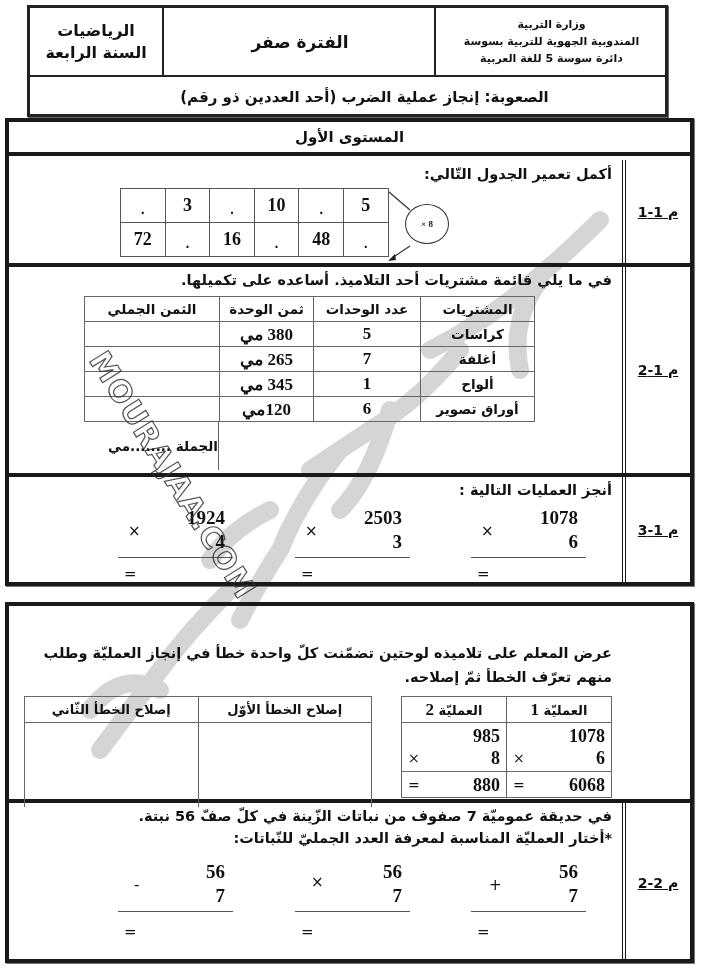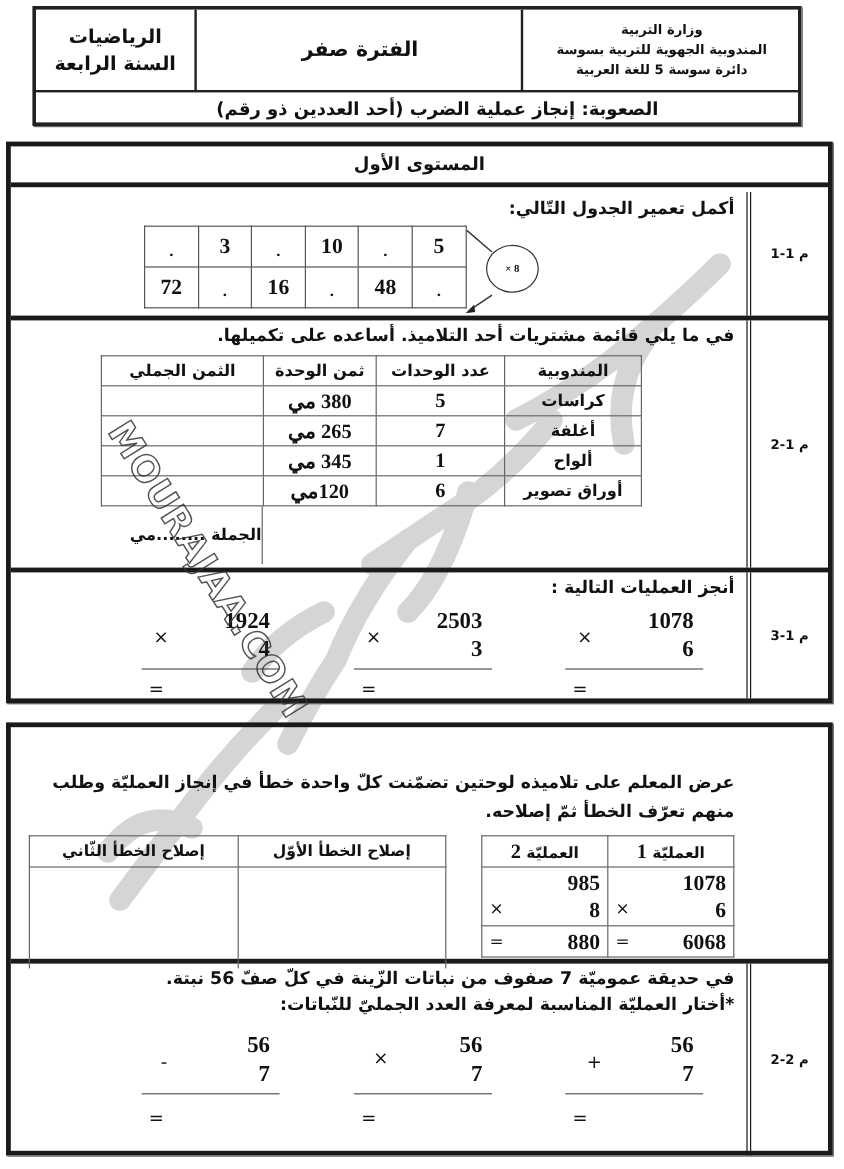--- a/index.html
+++ b/index.html
@@ -3,36 +3,36 @@
 <meta charset="utf-8">
 <style>
   * { box-sizing: border-box; margin: 0; padding: 0; }
   html, body { width: 703px; height: 974px; background: #ffffff; overflow: hidden; }
   body { position: relative; font-family: "DejaVu Sans", sans-serif; color: #111; }
   .abs { position: absolute; }
   .serif { font-family: "Liberation Serif", "DejaVu Serif", serif; }
   .ar { direction: rtl; font-family: "DejaVu Sans", sans-serif; font-weight: bold; }
 
   
-  #hdr { left: 27px; top: 5px; width: 641px; height: 100px; border: 3px solid #222; box-shadow: 1px 1px 0 #666; }
+  #hdr { left: 27px; top: 5px; width: 641px; height: 112px; border: 3px solid #222; box-shadow: 1px 1px 0 #666; }
   #hdr-top { position: absolute; left: 0; top: 0; right: 0; height: 69px; border-bottom: 2px solid #222; }
   .hcell { position: absolute; top: 0; bottom: 0; display: flex; flex-direction: column; align-items: center; justify-content: center; text-align: center; }
   #h-subject { left: 0; width: 134px; border-right: 2px solid #222; font-size: 16px; line-height: 22px; }
   #h-period { left: 136px; width: 270px; border-right: 2px solid #222; font-size: 17px; }
   #h-ministry { left: 408px; right: 0; font-size: 11px; line-height: 17px; font-weight: bold; }
   #h-difficulty { position: absolute; left: 0; right: 0; top: 71px; bottom: 0; display: flex; align-items: center; justify-content: center; font-size: 15px; padding-left: 34px; }
 
   
   .frame { position: absolute; left: 5px; width: 689px; border: 4px solid #1a1a1a; box-shadow: 1px 1px 0 #777; }
   #frame1 { top: 118px; height: 468px; }
   #frame2 { top: 602px; height: 361px; }
   .level-title { position: absolute; left: 0; right: 0; top: 0; height: 34px; border-bottom: 4px solid #1a1a1a; display: flex; align-items: center; justify-content: center; font-size: 15px; }
   .qrow { position: absolute; left: 0; right: 0; border-bottom: 4px solid #1a1a1a; }
   .qrow.last { border-bottom: none; }
-  .qnum { position: absolute; right: 0; top: 0; bottom: 0; width: 68px; border-left: 4px double #1a1a1a; display: flex; align-items: center; justify-content: center; font-size: 11px; font-weight: bold; direction: rtl; }
+  .qnum { position: absolute; right: 0; top: 0; bottom: 0; width: 68px; border-left: 4px double #1a1a1a; display: flex; align-items: center; justify-content: center; font-size: 14px; font-weight: bold; direction: rtl; text-decoration: underline; }
   .qbody { position: absolute; left: 0; right: 72px; top: 0; bottom: 0; }
   .prompt { position: absolute; right: 6px; font-size: 14.5px; line-height: 22px; white-space: nowrap; }
 
   
   #grid { position: absolute; left: 111px; top: 28px; border-collapse: collapse; direction: ltr; }
   #grid td { width: 44.6px; height: 34px; border: 1.5px solid #555; text-align: center; vertical-align: middle; font-family: "Liberation Serif", serif; font-weight: bold; font-size: 18px; }
   #grid td.dot { font-size: 14px; vertical-align: bottom; padding-bottom: 4px; }
   #op-circle { position: absolute; left: 396px; top: 44px; width: 44px; height: 40px; border: 1.5px solid #333; border-radius: 50%; display: flex; align-items: center; justify-content: center; font-size: 9px; font-weight: bold; font-family: "Liberation Serif", serif; direction: ltr; }
 
   
@@ -137,21 +137,21 @@
     </div>
   </div>
 
   <div class="qrow" style="top:145px;height:210px;">
     <div class="qnum">م 1-2</div>
     <div class="qbody">
       <div class="prompt ar" style="top:2px;">في ما يلي قائمة مشتريات أحد التلاميذ. أساعده على تكميلها.</div>
       <table id="ptable">
         <tbody>
             <tr>
-          <th style="width:114px;">المندوبية</th>
+          <th style="width:114px;">المشتريات</th>
           <th style="width:107px;">عدد الوحدات</th>
           <th style="width:94px;">ثمن الوحدة</th>
           <th style="width:135px;">الثمن الجملي</th>
         </tr>
         <tr>
           <td>كراسات</td>
           <td class="num">5</td>
           <td class="num">380 مي</td>
           <td></td>
         </tr>

